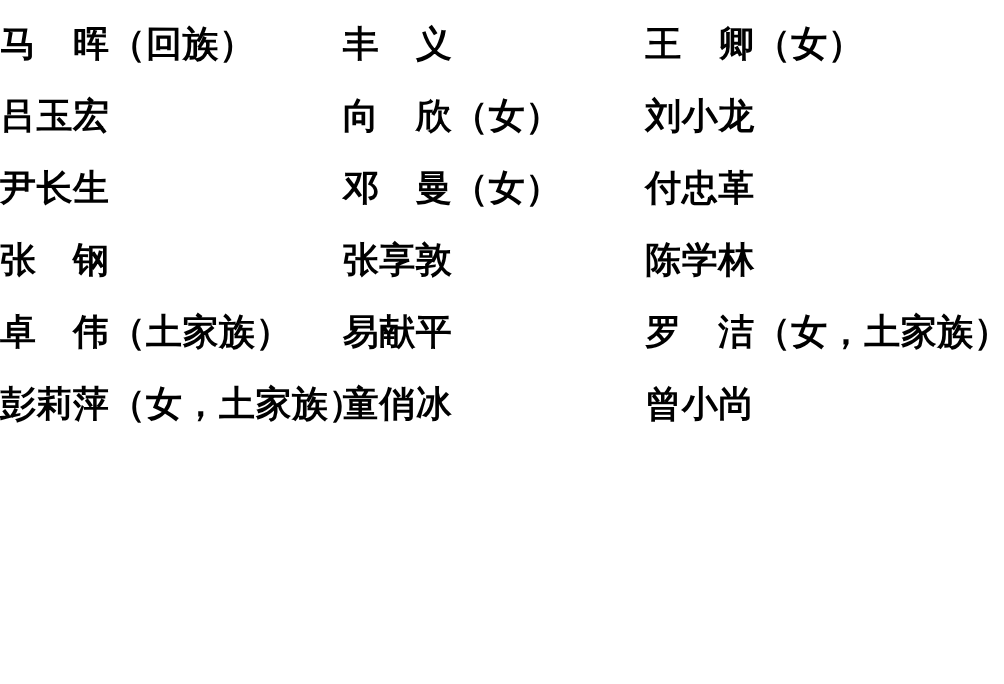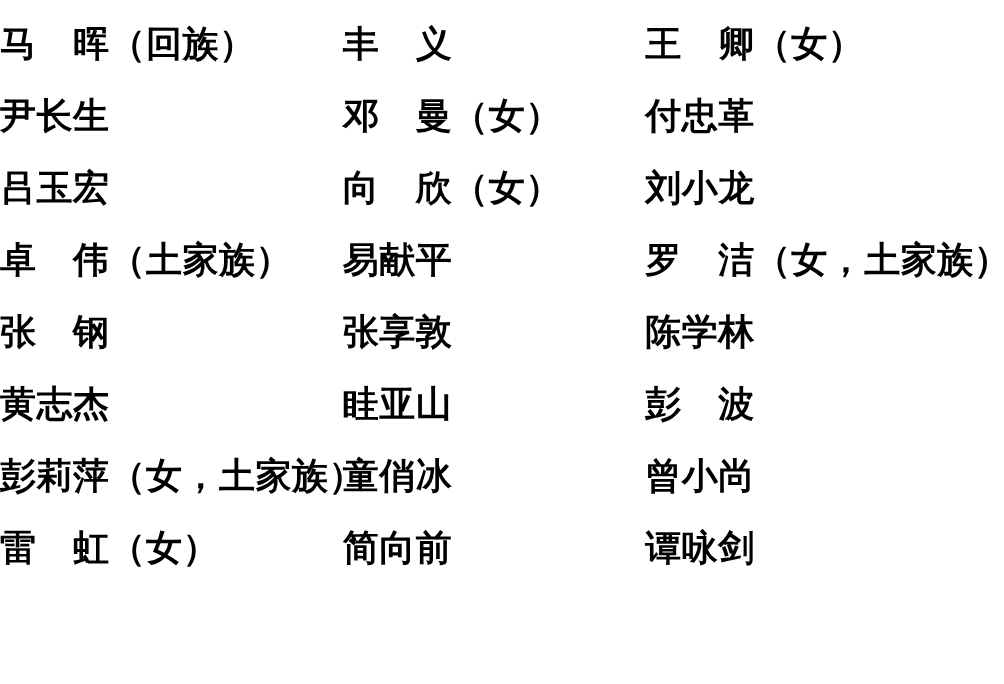--- a/index.html
+++ b/index.html
@@ -37,48 +37,38 @@
 <body>
 
 <table class="name-table">
   <tbody>
     <tr>
       <td class="col-1">马　晖（回族）</td>
       <td class="col-2">丰　义</td>
       <td class="col-3">王　卿（女）</td>
     </tr>
     <tr>
+      <td class="col-1">吕玉宏</td>
+      <td class="col-2">向　欣（女）</td>
+      <td class="col-3">刘小龙</td>
+    </tr>
+    <tr>
       <td class="col-1">尹长生</td>
       <td class="col-2">邓　曼（女）</td>
       <td class="col-3">付忠革</td>
     </tr>
     <tr>
-      <td class="col-1">吕玉宏</td>
-      <td class="col-2">向　欣（女）</td>
-      <td class="col-3">刘小龙</td>
+      <td class="col-1">张　钢</td>
+      <td class="col-2">张享敦</td>
+      <td class="col-3">陈学林</td>
     </tr>
     <tr>
       <td class="col-1">卓　伟（土家族）</td>
       <td class="col-2">易献平</td>
       <td class="col-3">罗　洁（女，土家族）</td>
     </tr>
     <tr>
-      <td class="col-1">张　钢</td>
-      <td class="col-2">张享敦</td>
-      <td class="col-3">陈学林</td>
-    </tr>
-    <tr>
-      <td class="col-1">黄志杰</td>
-      <td class="col-2">眭亚山</td>
-      <td class="col-3">彭　波</td>
-    </tr>
-    <tr>
       <td class="col-1">彭莉萍（女，土家族）</td>
       <td class="col-2">童俏冰</td>
       <td class="col-3">曾小尚</td>
-    </tr>
-    <tr>
-      <td class="col-1">雷　虹（女）</td>
-      <td class="col-2">简向前</td>
-      <td class="col-3">谭咏剑</td>
     </tr>
   </tbody>
 </table>
 
 </body></html>

